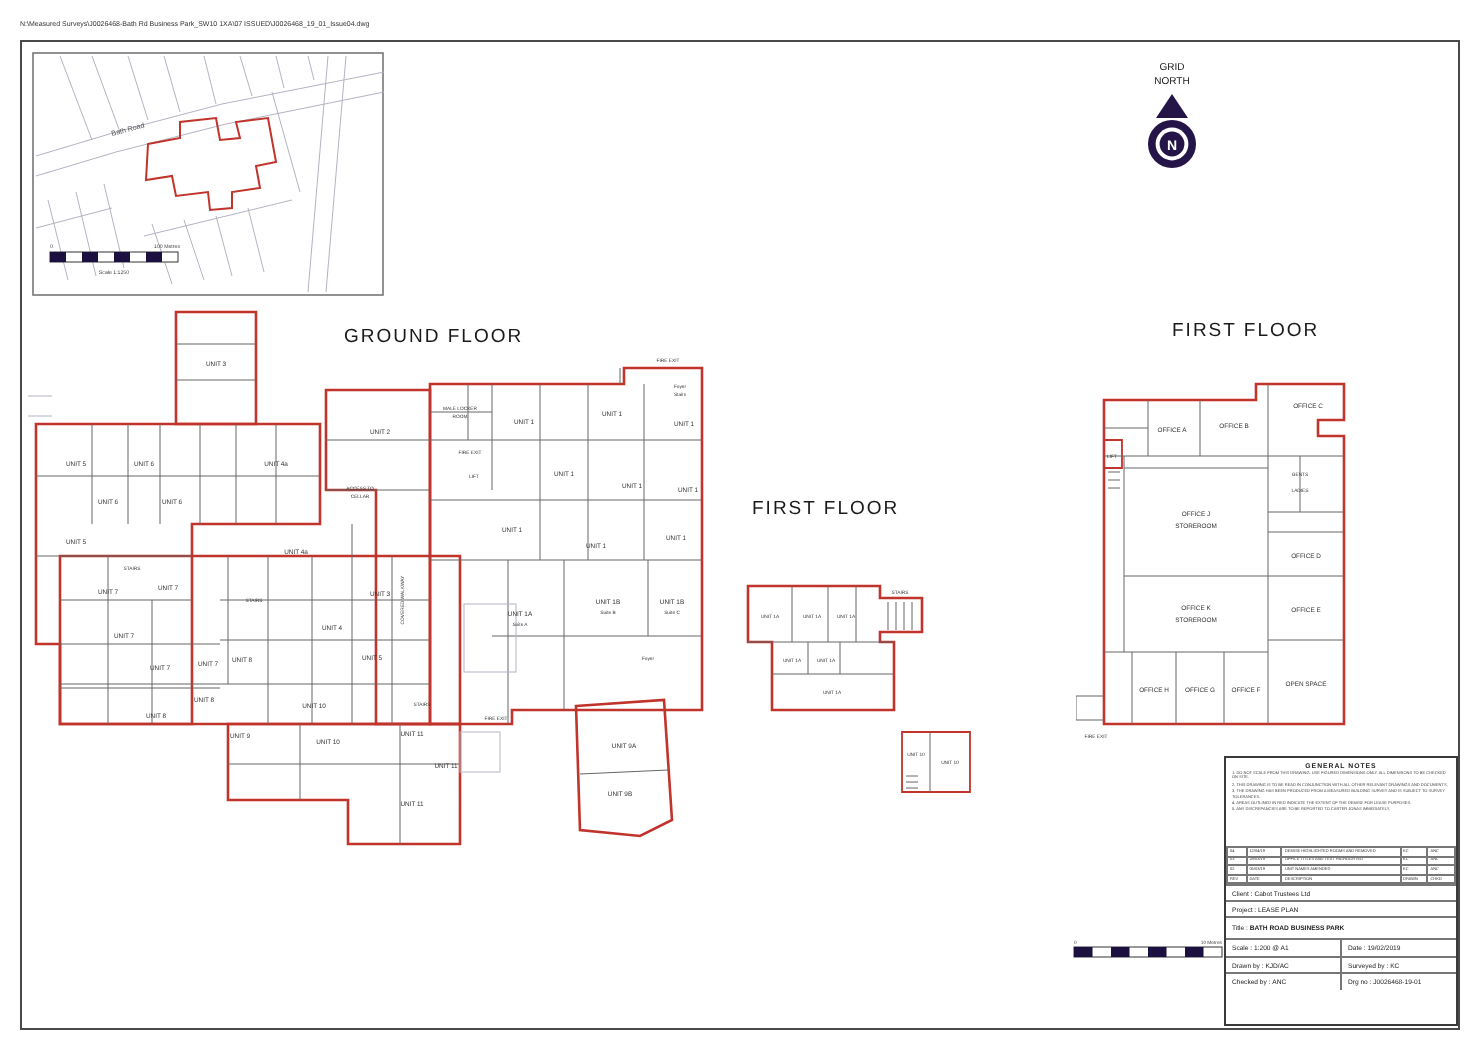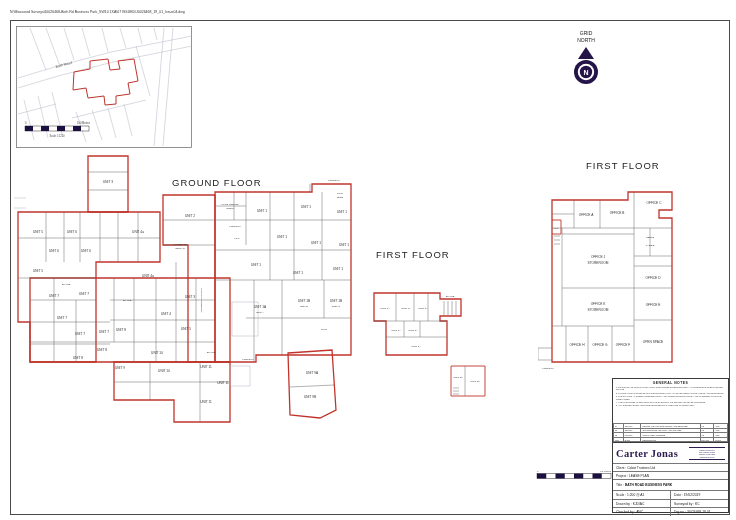--- a/index.html
+++ b/index.html
@@ -85,21 +85,21 @@
   <svg class="abs" style="left:556px;top:26px;" width="60" height="64" viewBox="0 0 60 64">
     <text x="30" y="9" text-anchor="middle" style="font-size:5px;fill:#222;">GRID</text>
     <text x="30" y="16" text-anchor="middle" style="font-size:5px;fill:#222;">NORTH</text>
     <polygon points="30,21 22,33 38,33" fill="#241447"></polygon>
     <circle cx="30" cy="46" r="12" fill="#241447"></circle>
     <circle cx="30" cy="46" r="8.2" fill="#ffffff"></circle>
     <circle cx="30" cy="46" r="6.2" fill="#241447"></circle>
     <text x="30" y="48.8" text-anchor="middle" style="font-size:7px;fill:#fff;font-weight:bold;">N</text>
   </svg>
 
-  <div class="floor-title" style="left:172px;top:177px;">GROUND FLOOR</div>
+  <div class="floor-title" style="left:172px;top:163px;">GROUND FLOOR</div>
   <div class="floor-title" style="left:376px;top:249px;">FIRST FLOOR</div>
   <div class="floor-title" style="left:586px;top:160px;">FIRST FLOOR</div>
 
   <svg class="abs" style="left:14px;top:150px;" width="350" height="280" viewBox="0 0 350 280">
     <g>
       <path class="red" d="M74,6 H114 V62 H74 Z"></path>
       <path class="red" d="M4,62 H146 V112 H82 V212 H16 V172 H4 Z"></path>
       <path class="red" d="M16,128 H216 V212 H16 Z"></path>
       <path class="red" d="M100,212 H216 V272 H160 V250 H100 Z"></path>
       <path class="red" d="M149,45 H201 V212 H174 V95 H149 Z"></path>
@@ -351,29 +351,20 @@
       </tr>
       <tr>
         <td>REV</td>
         <td>DATE</td>
         <td>DESCRIPTION</td>
         <td>DRAWN</td>
         <td>CHKD</td>
       </tr>
     </tbody>
       </table>
-    <div class="logo-row">
-      <span class="logo">Carter Jonas</span>
-      <span class="addr">
-        <div>Carter Jonas LLP</div>
-        <div>One Chapel Place</div>
-        <div>London W1G 0BG</div>
-        <div>carterjonas.co.uk</div>
-      </span>
-    </div>
     <div class="tb-row" style="height:8px;">
       <span class="fld"><span>Client :</span>&nbsp;<span>Cabot Trustees Ltd</span></span>
     </div>
     <div class="tb-row" style="height:8px;">
       <span class="fld"><span>Project :</span>&nbsp;<span>LEASE PLAN</span></span>
     </div>
     <div class="tb-row" style="height:11px;">
       <span class="fld"><span>Title :</span>&nbsp;<b>BATH ROAD BUSINESS PARK</b></span>
     </div>
     <div class="tb-row" style="height:8.5px;">

